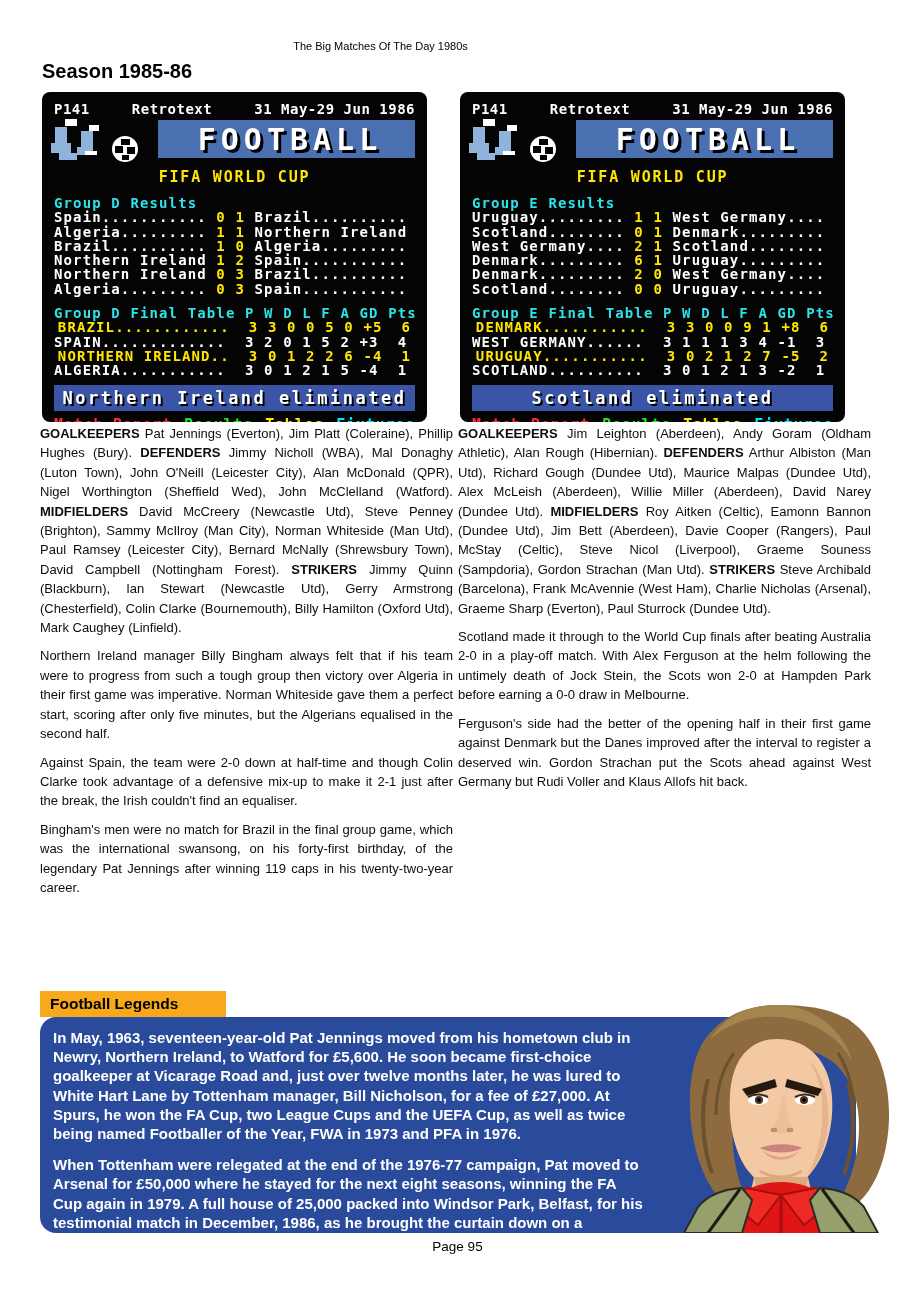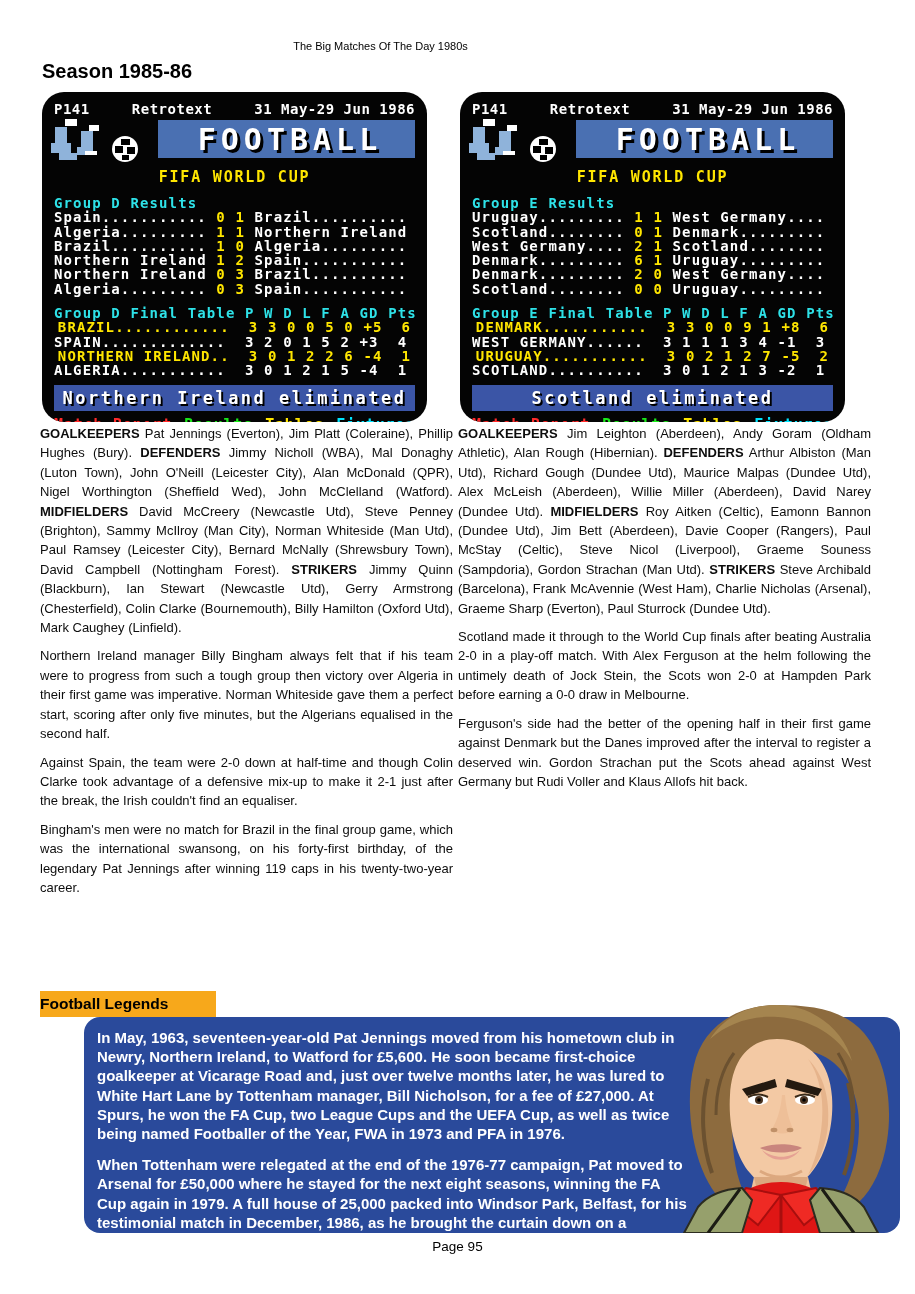--- a/index.html
+++ b/index.html
@@ -6,21 +6,21 @@
   body{
     width:915px;height:1294px;position:relative;background:#ffffff;
     font-family:"Liberation Sans", sans-serif;color:#0d0d0d;overflow:hidden;
   }
   .page-header{position:absolute;top:40px;left:0;width:761px;text-align:center;font-size:11px;color:#000;}
   .season-title{position:absolute;top:60px;left:42px;font-size:20px;font-weight:bold;color:#000;}
 
   
   .ttx-panel{
     position:absolute;top:92px;width:385px;height:330px;background:#040404;
-    border-radius:22px;padding:9px 12px;box-sizing:border-box;overflow:hidden;
+    border-radius:8px;padding:9px 12px;box-sizing:border-box;overflow:hidden;
     font-family:"DejaVu Sans Mono", monospace;font-weight:bold;color:#fff;
   }
   .ttx-top{display:flex;justify-content:space-between;font-size:14px;line-height:16px;letter-spacing:0.5px;}
   .ttx-logo-row{position:relative;height:44px;margin-top:2px;}
   .ttx-logo{position:absolute;left:-3px;top:0;}
   .ttx-banner{
     position:absolute;left:104px;right:0;top:1px;height:38px;background:#4a70b2;
     color:#fff;font-size:30px;line-height:40px;text-align:center;letter-spacing:5px;
     font-weight:bold;text-shadow:3px 3px 0 #000;overflow:hidden;padding-left:7px;
   }
@@ -39,26 +39,26 @@
   
   .col{position:absolute;top:424px;width:413px;text-align:justify;font-size:13px;line-height:19.4px;}
   #col-left{left:40px;}
   #col-right{left:458px;}
   .col p{margin:0 0 9px 0;}
   .b{font-weight:bold;}
 
   
   .legends-label{
     position:absolute;left:40px;top:991px;background:#f7a81b;color:#000;
-    font-weight:bold;font-size:15.5px;line-height:19px;padding:3px 48px 4px 0;
+    font-weight:bold;font-size:15.5px;line-height:19px;padding:3px 48px 4px 10px;
   }
   .legends-box{
     position:absolute;left:40px;top:1017px;width:816px;height:216px;background:#2a4a9b;
     border-radius:16px;box-sizing:border-box;padding:11px 212px 8px 13px;
-    color:#fff;font-weight:bold;font-size:15px;line-height:19.2px;margin-left:44px;
+    color:#fff;font-weight:bold;font-size:15px;line-height:19.2px;
   }
   .legends-box p{margin:0 0 12px 0;}
   .portrait{position:absolute;left:648px;top:999px;width:262px;height:234px;}
   .page-number{position:absolute;top:1239px;left:0;width:915px;text-align:center;font-size:13.5px;color:#000;}
 </style>
 </head>
 <body>
 
 <div class="page-header">The Big Matches Of The Day 1980s</div>
 <div class="season-title">Season 1985-86</div>

